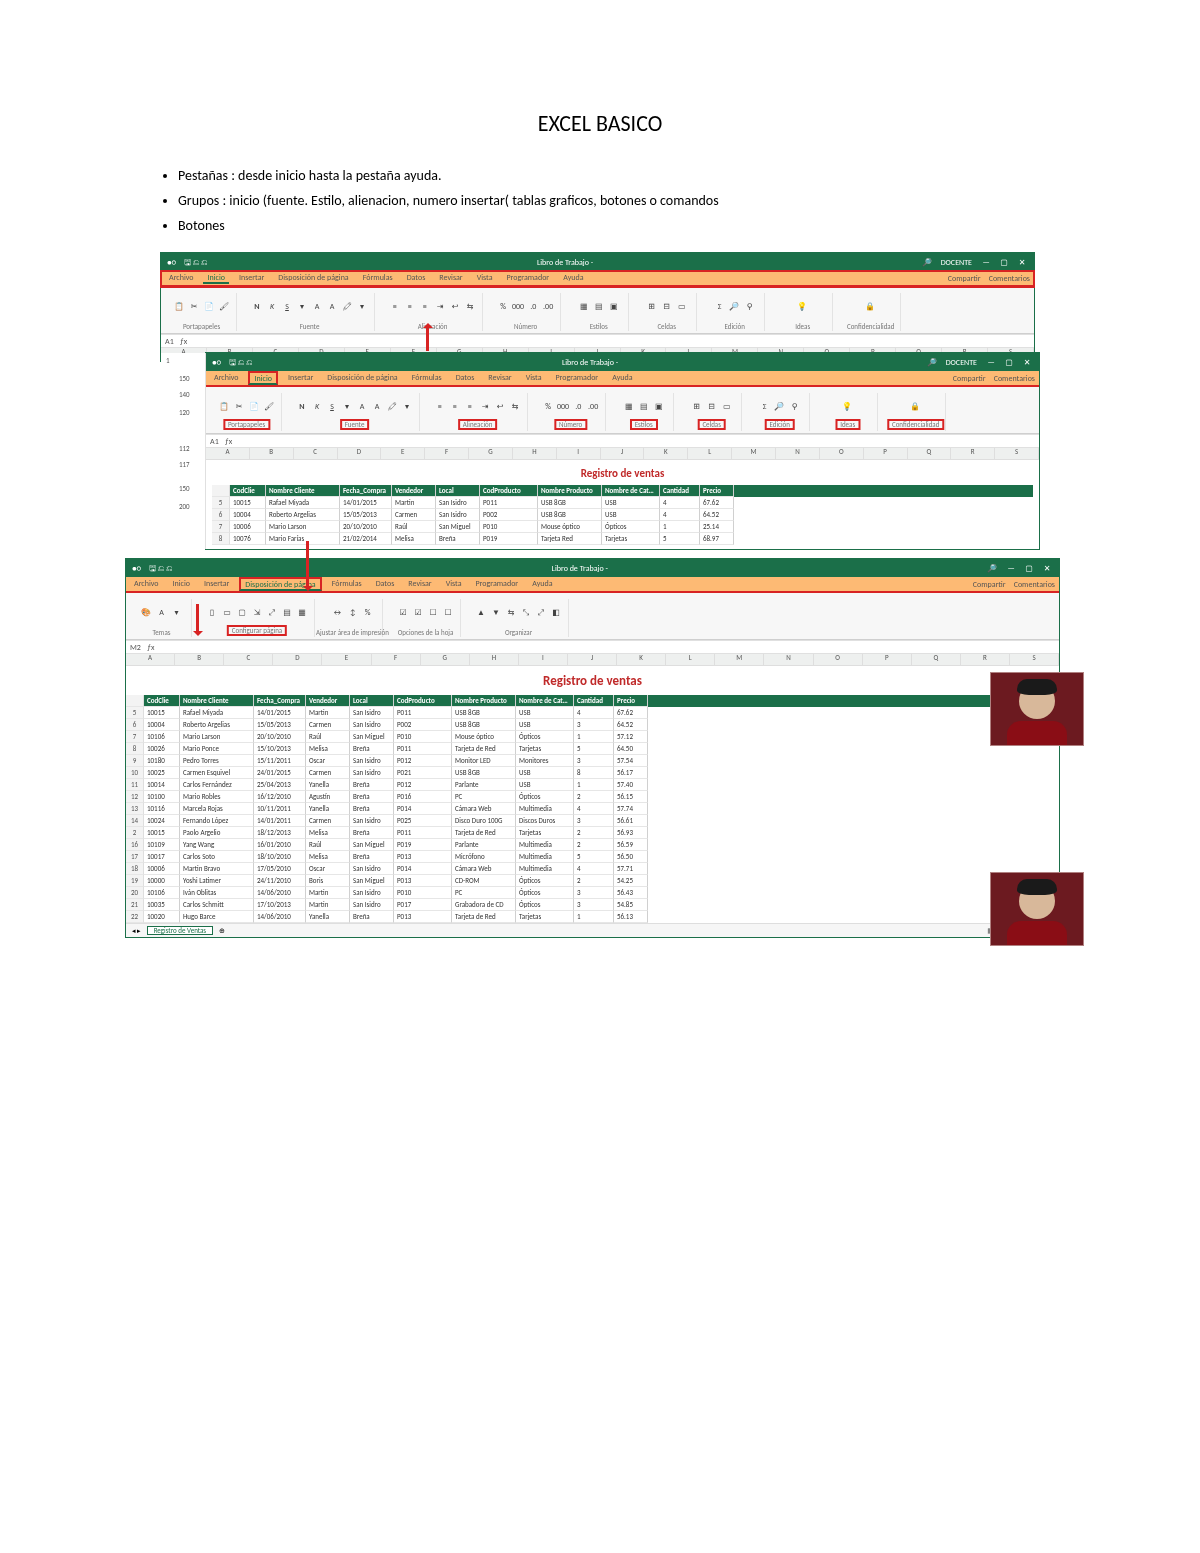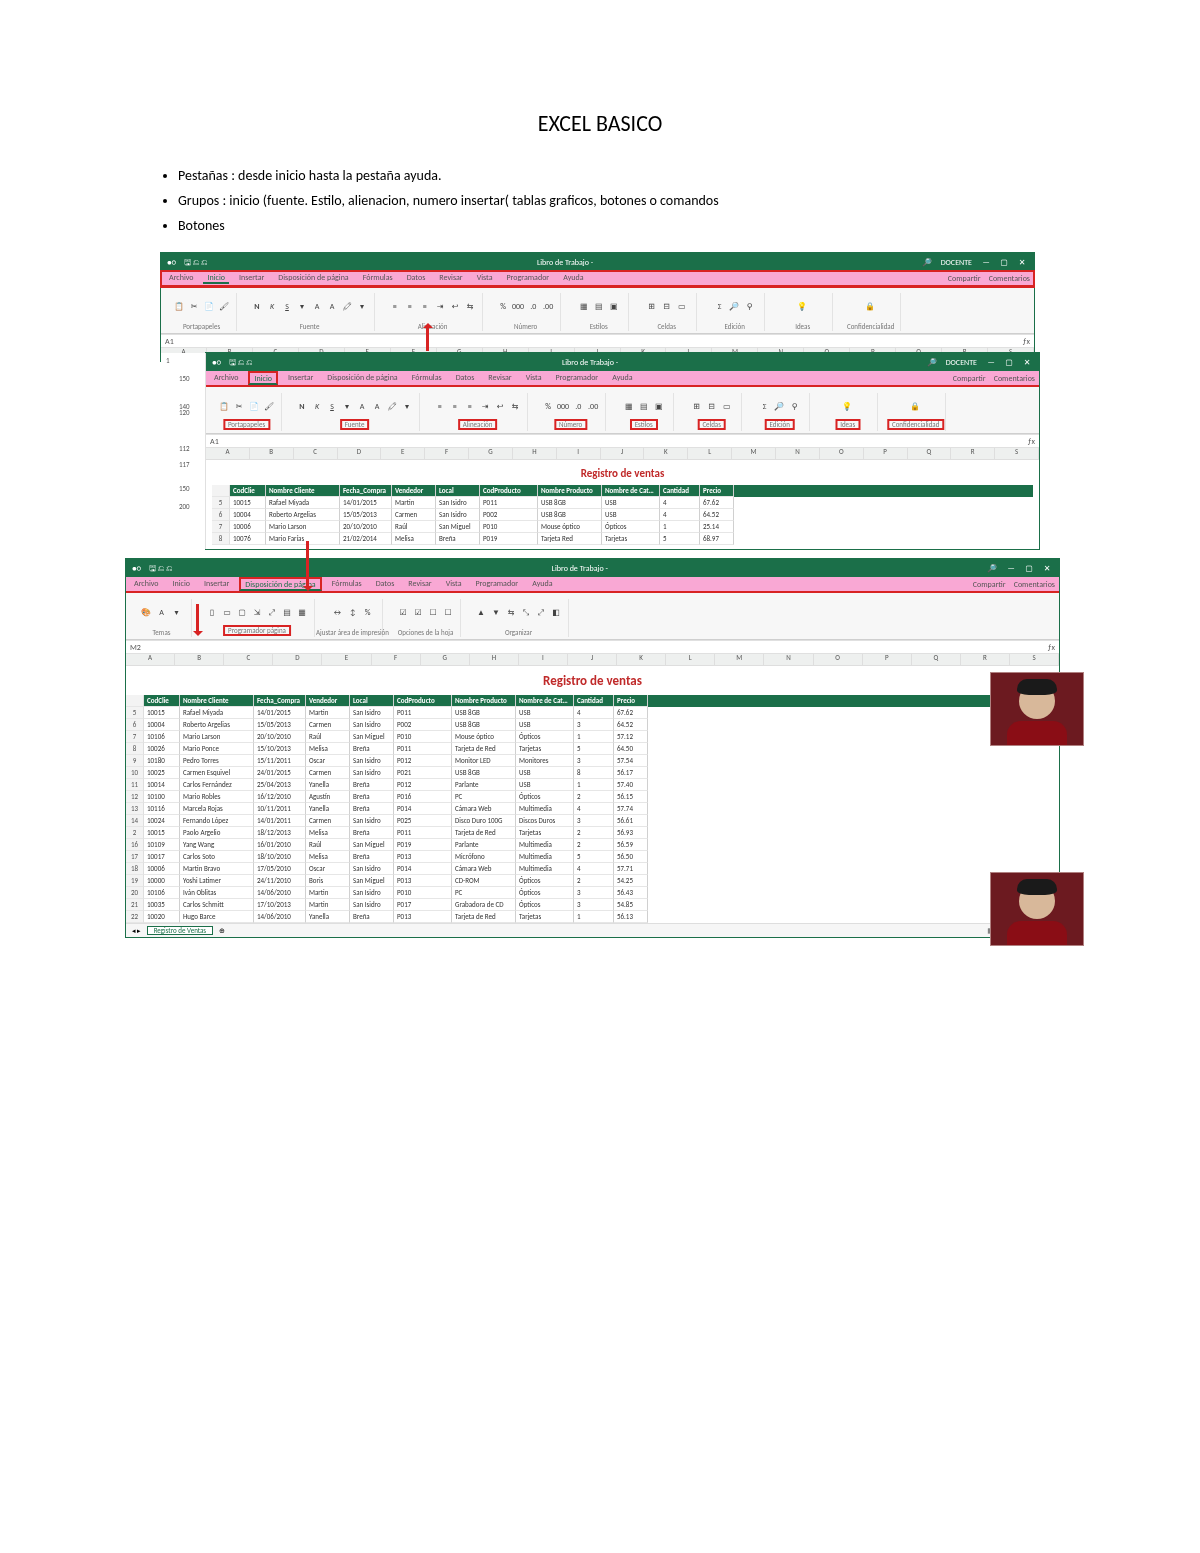--- a/index.html
+++ b/index.html
@@ -11,31 +11,31 @@
   ul.bullets li { margin: 8px 8px; font-size: 14px; list-style: disc; }
 
   .figbox { margin-left: 20px; }
 
   
   .excel { position: relative; border: 1px solid #1b6f49; font-size: 8px; line-height: 1; }
   .titlebar { display: flex; align-items: center; background: #1b6f49; color: #fff; height: 18px; padding: 0 6px; gap: 8px; }
   .titlebar .seg { white-space: nowrap; }
   .titlebar .winctl { margin-left: auto; display: flex; gap: 6px; }
   .titlebar .winctl span { display:inline-block; width:12px; text-align:center; }
-  .tabs-row { display: flex; align-items: center; background: #f9a8d4; border-bottom: 2px solid #d82323; height: 16px; padding: 0 4px; gap: 6px; color: #555; }
+  .tabs-row { display: flex; align-items: center; background: #fdba74; border-bottom: 2px solid #d82323; height: 16px; padding: 0 4px; gap: 6px; color: #555; }
   .tabs-row .tab { padding: 1px 4px; border-bottom: 2px solid transparent; cursor: pointer; }
   .tabs-row .tab.active { border-bottom-color: #1b6f49; color: #1b6f49; }
   .red-outline { outline: 2px solid #d82323; outline-offset: -1px; }
   .ribbon { background: #f7f7f7; border-bottom: 1px solid #cfcfcf; padding: 6px 6px 2px 6px; }
   .ribbon-groups { display: flex; gap: 8px; }
   .rgroup { position: relative; display: flex; flex-direction: column; align-items: center; border-right: 1px solid #e3e3e3; padding: 0 6px 12px 6px; min-width: 60px; }
   .rgroup .icons { display: flex; gap: 3px; flex-wrap: wrap; justify-content: center; align-items: center; color: #444; min-height: 26px; }
   .rgroup .icons span { display:inline-block; min-width: 12px; text-align: center; }
   .rgroup .glabel { position: absolute; bottom: 1px; left: 50%; transform: translate(-50%); color: #777; font-size: 7px; white-space: nowrap; }
-  .fbar { display:flex; align-items:center; background:#fff; border-top:1px solid #e0e0e0; border-bottom:1px solid #e0e0e0; height:14px; padding:0 4px; gap:6px; color:#555;justify-content:space-between; }
+  .fbar { display:flex; align-items:center; background:#fff; border-top:1px solid #e0e0e0; border-bottom:1px solid #e0e0e0; height:14px; padding:0 4px; gap:6px; color:#555; }
   .cols { display:flex; background:#eef0ef; border-bottom:1px solid #dedede; height:12px; }
   .cols span { flex:1; text-align:center; border-right:1px solid #dedede; font-size:7px; color:#555; }
   .sheet-body { background:#fff; }
   .hdr-row { display:flex; background:#1b6f49; color:#fff; }
   .cell { border-right:1px solid #d0d0d0; border-bottom:1px solid #e6e6e6; padding:2px 3px; font-size:7px; color:#333; overflow:hidden; white-space:nowrap; text-overflow:ellipsis; }
   .hdr-row .cell { color:#fff; background:#1b6f49; font-weight:bold; }
   .row { display:flex; }
   .rownum { width:18px; text-align:center; background:#f3f3f3; border-right:1px solid #dedede; border-bottom:1px solid #e6e6e6; font-size:7px; color:#555; padding:2px 0; }
   .sheet-tabs { display:flex; align-items:center; background:#f6f6f6; border-top:1px solid #dedede; height:14px; padding:0 6px; gap:6px; font-size:7px; }
   .sheet-tabs .stab { border:1px solid #1b6f49; padding:0 6px; color:#1b6f49; background:#fff; }
@@ -212,21 +212,21 @@
           <span>R</span>
           <span>S</span>
         </div>
       <div class="red-arrow-up" style="left:265px;top:72px;height:26px;"></div>
     </div>
 
     <div id="excel2" class="excel">
       <div style="position:absolute;left:-45px;top:0;width:45px;height:100%;background:#fff;border-right:1px solid #e0e0e0;font-size:7px;color:#555;">
         <div style="position:absolute;top:4px;left:5px;">1</div>
         <div style="position:absolute;top:22px;left:18px;">150</div>
-        <div style="position:absolute;top:50px;left:18px;">140</div>
+        <div style="position:absolute;top:38px;left:18px;">140</div>
         <div style="position:absolute;top:56px;left:18px;">120</div>
         <div style="position:absolute;top:92px;left:18px;">112</div>
         <div style="position:absolute;top:108px;left:18px;">117</div>
         <div style="position:absolute;top:132px;left:18px;">150</div>
         <div style="position:absolute;top:150px;left:18px;">200</div>
       </div>
 
       <div class="titlebar">
         <span class="seg">●○</span>
         <span class="seg">🖫 ⎌ ⎌</span>
@@ -476,21 +476,21 @@
             <div class="rgroup">
               <div class="icons">
                 <span>▯</span>
                 <span>▭</span>
                 <span>▢</span>
                 <span>⇲</span>
                 <span>⤢</span>
                 <span>▤</span>
                 <span>▦</span>
               </div>
-              <div class="glabel small-red-box" style="padding: 0px 3px;">Programador página</div>
+              <div class="glabel small-red-box" style="padding: 0px 3px;">Configurar página</div>
             </div>
             <div class="rgroup">
               <div class="icons">
                 <span>↔</span>
                 <span>↕</span>
                 <span>%</span>
               </div>
               <div class="glabel">Ajustar área de impresión</div>
             </div>
             <div class="rgroup">

